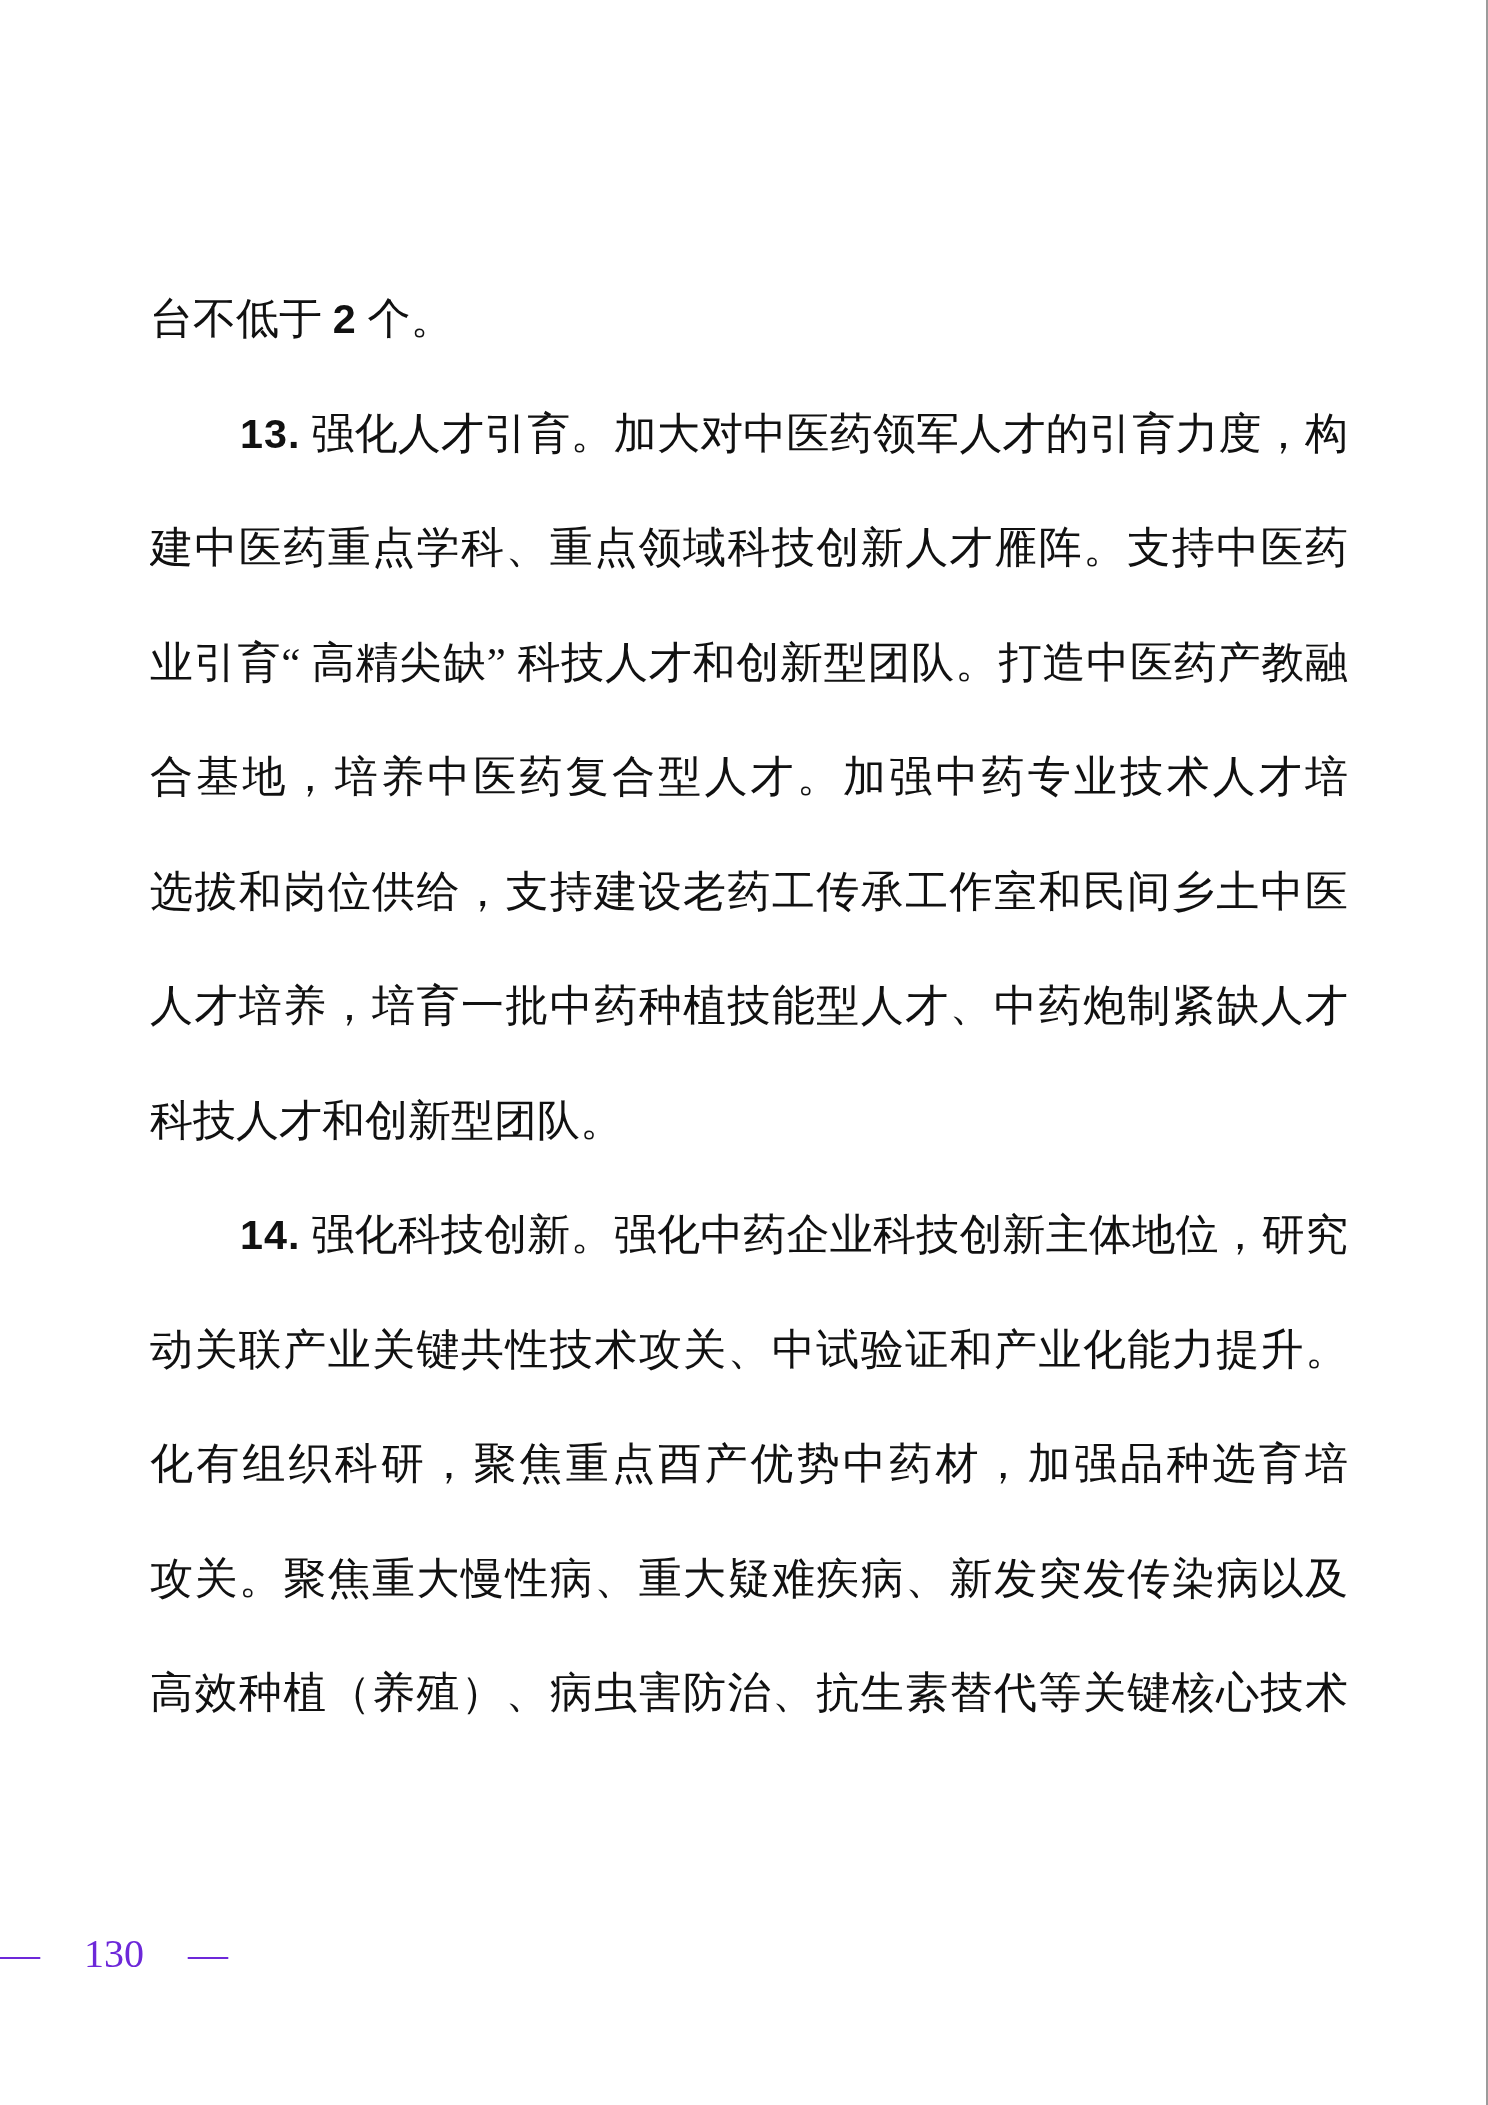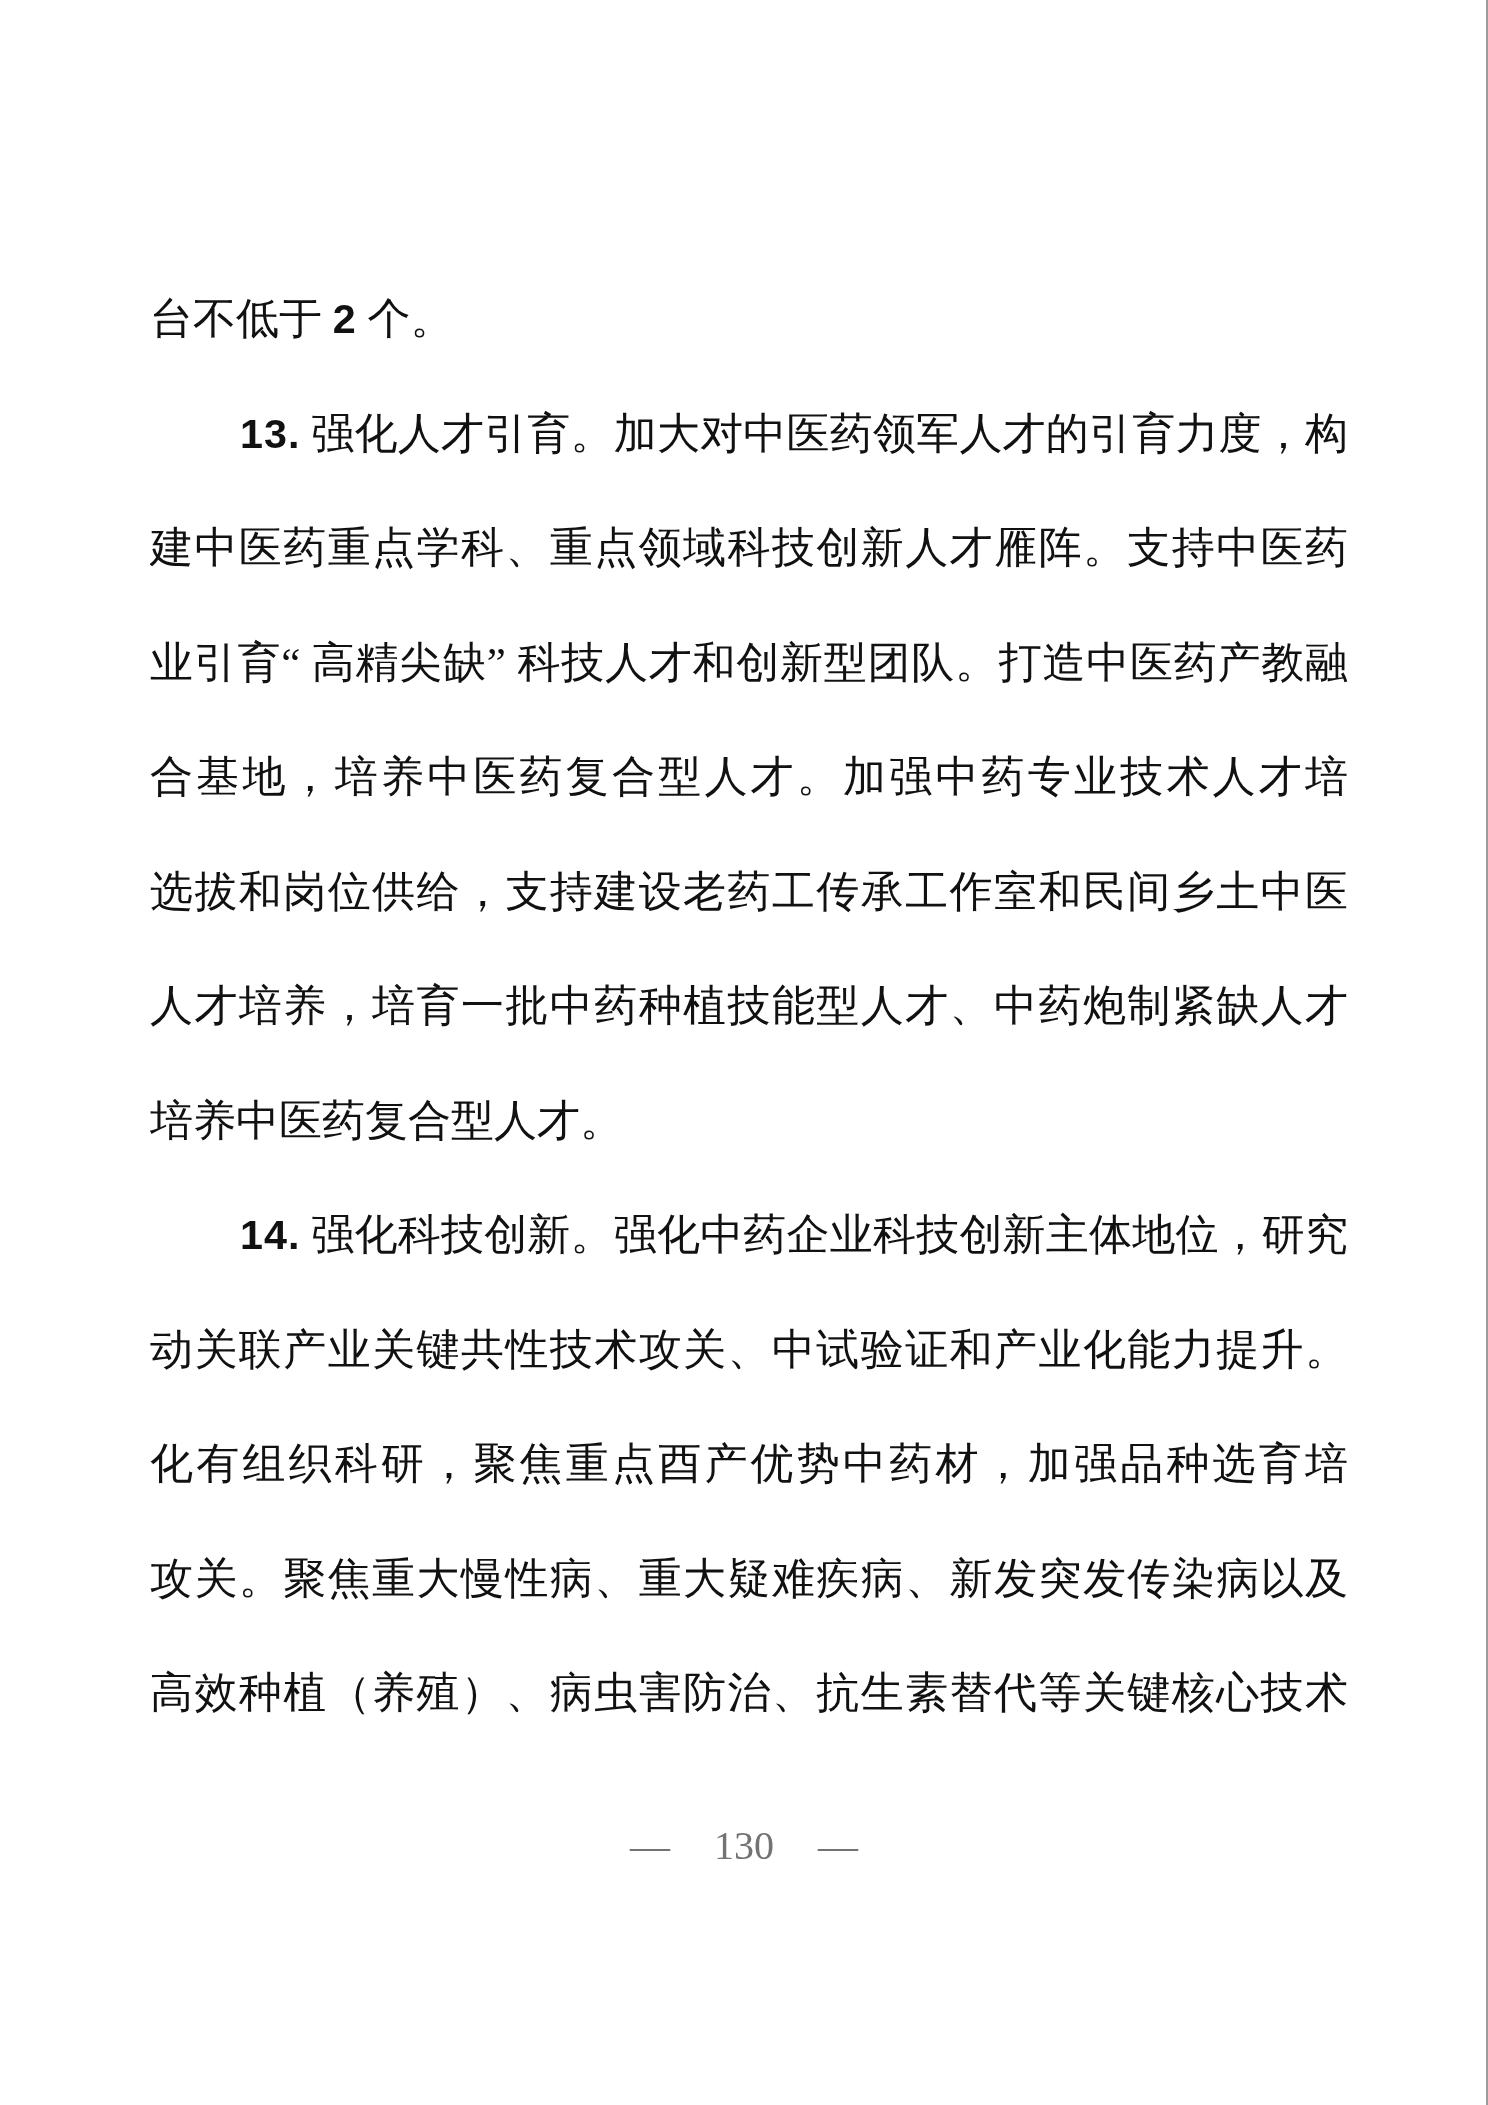--- a/index.html
+++ b/index.html
@@ -50,40 +50,39 @@
   .latin {
     font-family: "Liberation Sans", "DejaVu Sans", sans-serif;
     font-weight: 700;
     font-size: 0.96em;
     letter-spacing: 1px;
   }
   .footer {
     position: absolute;
     left: 0;
     width: 100%;
-    top: 1822px;
-    text-align: center;
+    top: 1930px;
     font-size: 40px;
     word-spacing: 34px;
-    color: #737373;
+    color: #6d28d9;
   }
 </style>
 </head>
 <body>
 
 <div class="page">
   <div class="content">
       <div class="line para-end">台不低于 <span class="latin">2</span> 个。</div>
       <div class="line indent"><span class="latin">13.</span> 强化人才引育。加大对中医药领军人才的引育力度，构</div>
       <div class="line">建中医药重点学科、重点领域科技创新人才雁阵。支持中医药企</div>
       <div class="line">业引育“ 高精尖缺” 科技人才和创新型团队。打造中医药产教融</div>
       <div class="line">合基地，培养中医药复合型人才。加强中药专业技术人才培养、</div>
       <div class="line">选拔和岗位供给，支持建设老药工传承工作室和民间乡土中医药</div>
       <div class="line">人才培养，培育一批中药种植技能型人才、中药炮制紧缺人才和</div>
-      <div class="line para-end">培养中医药复合型人才。</div>
+      <div class="line para-end">科技人才和创新型团队。</div>
       <div class="line indent"><span class="latin">14.</span> 强化科技创新。强化中药企业科技创新主体地位，研究</div>
       <div class="line">动关联产业关键共性技术攻关、中试验证和产业化能力提升。强</div>
       <div class="line">化有组织科研，聚焦重点酉产优势中药材，加强品种选育培育、</div>
       <div class="line">攻关。聚焦重大慢性病、重大疑难疾病、新发突发传染病以及</div>
       <div class="line">高效种植（养殖）、病虫害防治、抗生素替代等关键核心技术</div>
     </div>
   <div class="footer">— 130 —</div>
   <div class="page-edge-right"></div>
 </div>
 

